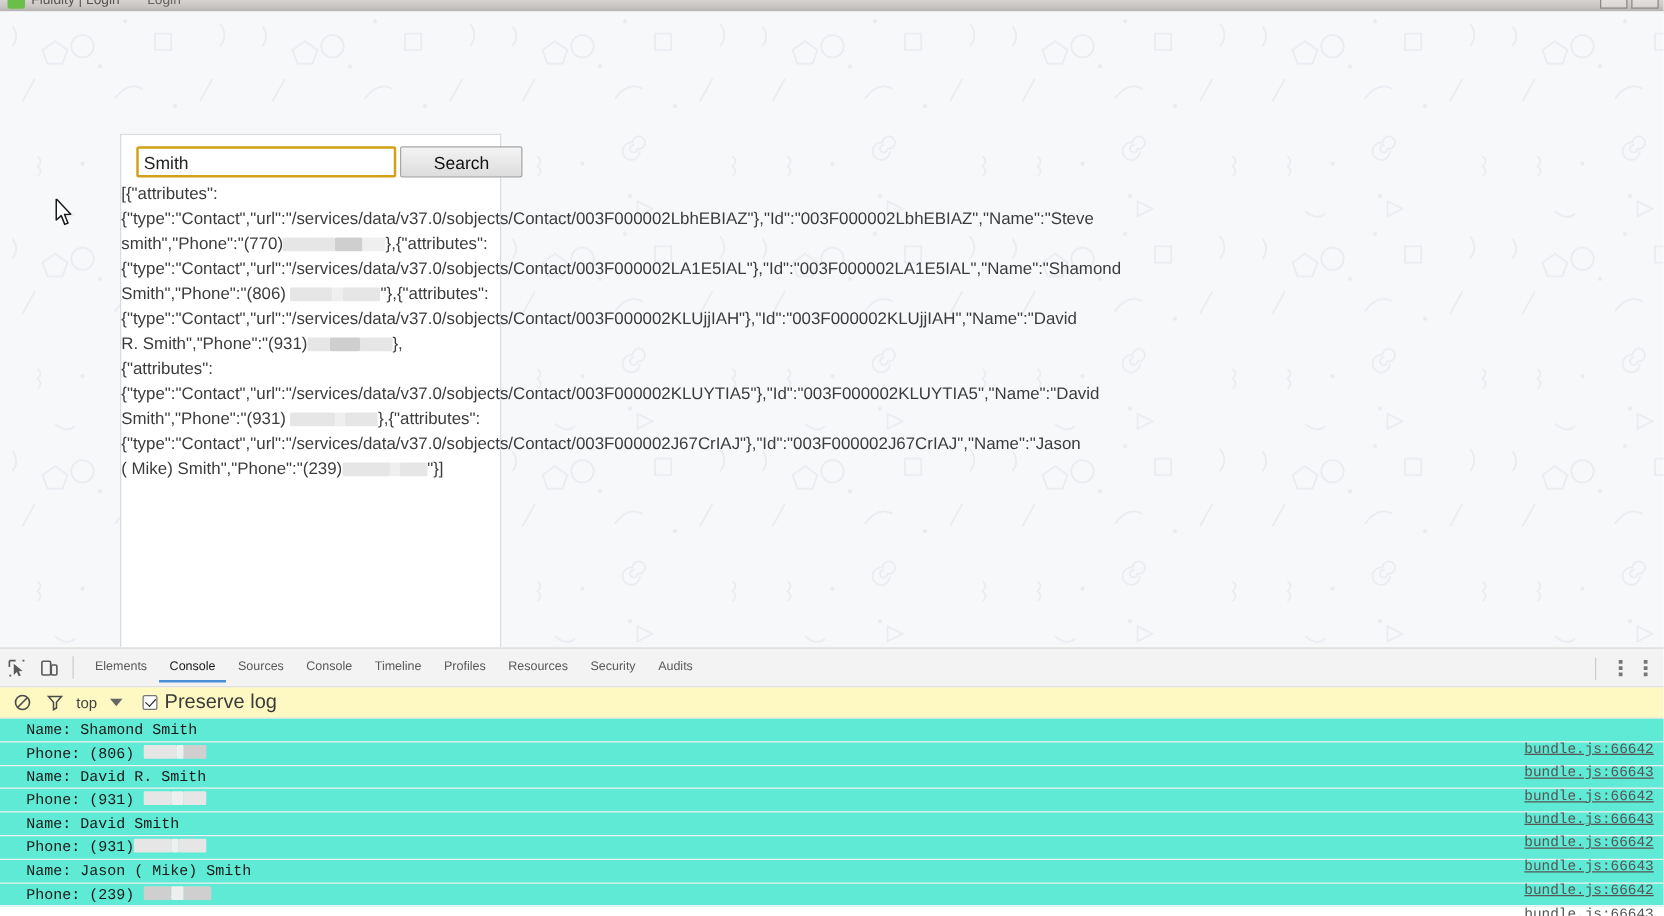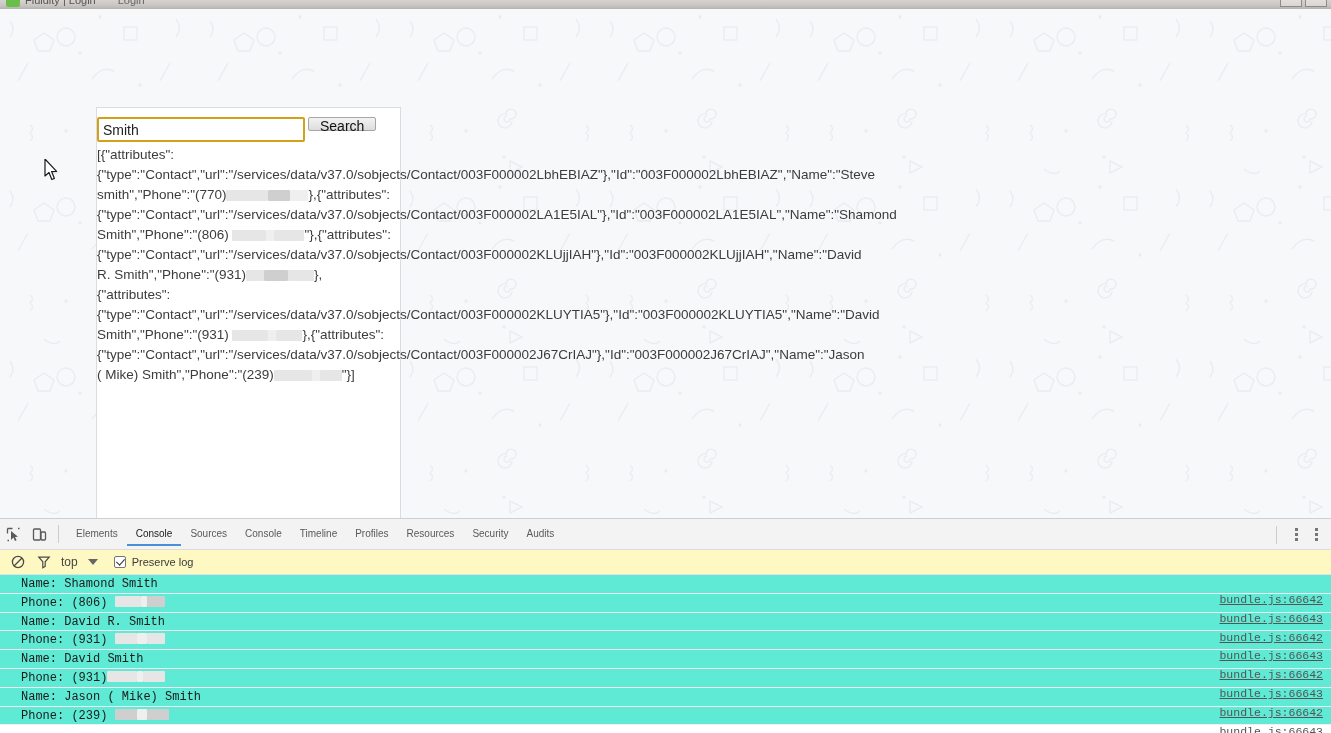--- a/index.html
+++ b/index.html
@@ -105,26 +105,27 @@
     height: 25px;
     box-sizing: border-box;
     padding: 2px 4px;
     font-family: "Liberation Sans", sans-serif;
     font-size: 14px;
     color: #222;
     border: 2px solid #d4a017;
     border-radius: 2px;
     outline: none;
     background: #fff;
+    margin-left: 12px;
   }
   .search-button {
     margin-left: 3px;
-    height: 14px;
-    box-sizing: border-box;
-    padding: 0 11px;
+    height: 25px;
+    box-sizing: border-box;
+    padding: 0 26px;
     font-family: "Liberation Sans", sans-serif;
     font-size: 14px;
     color: #111;
     background: linear-gradient(to bottom, #f3f3f3, #dddddd);
     border: 1px solid #a6a6a6;
     border-radius: 2px;
     cursor: pointer;
   }
 
   
@@ -246,21 +247,21 @@
   }
   .chk::after {
     content: "";
     position: absolute;
     left: 3px; top: 0px;
     width: 4px; height: 7px;
     border: solid #333;
     border-width: 0 1.6px 1.6px 0;
     transform: rotate(42deg);
   }
-  .preserve-label { margin-left: 6px; font-size: 11px; color: #3a3a3a; }
+  .preserve-label { margin-left: 6px; font-size: 16px; color: #3a3a3a; }
 
   
   .console-list {
     position: relative;
     background: #5eead4;
   }
   .console-row {
     position: relative;
     height: 18.8px;
     line-height: 18.8px;

